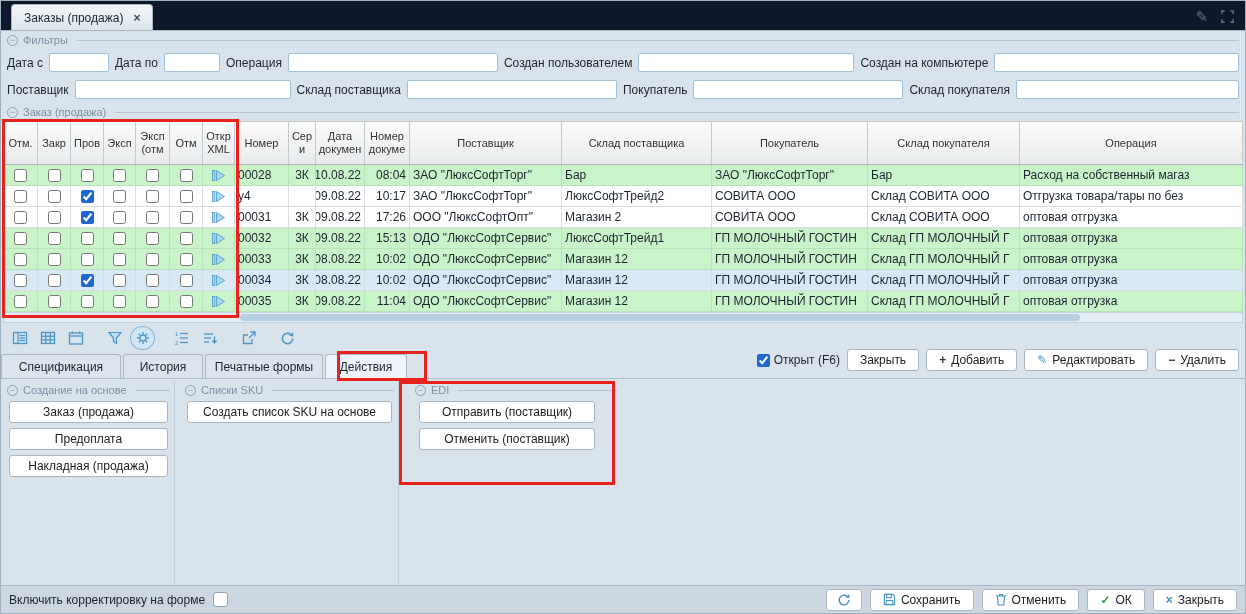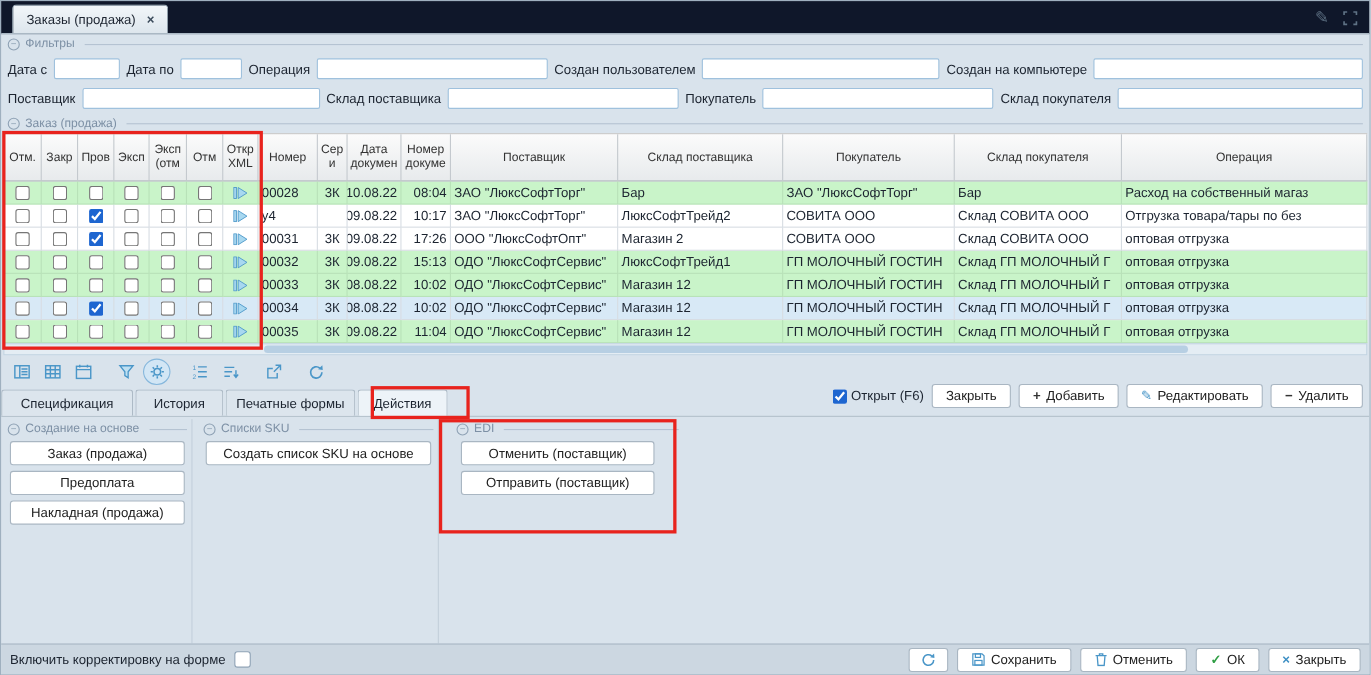--- a/index.html
+++ b/index.html
@@ -564,22 +564,22 @@
         <span class="line"></span>
       </div>
       <button class="btn gbtn">Создать список SKU на основе</button>
     </div>
     <div class="group g3">
       <div class="section-hdr">
         <span class="collapse-icon">−</span>
         <span>EDI</span>
         <span class="line"></span>
       </div>
+      <button class="btn gbtn">Отправить (поставщик)</button>
       <button class="btn gbtn">Отменить (поставщик)</button>
-      <button class="btn gbtn">Отправить (поставщик)</button>
     </div>
   </div>
 
   <div class="statusbar">
     <span>Включить корректировку на форме</span>
     <span class="cbx"></span>
     <div class="statusbar-right">
       <button class="btn icon-only">
         <svg width="14" height="14" viewBox="0 0 16 16" fill="none" stroke="#4a96c8" stroke-width="1.6">
           <path d="M13.5 8 a5.5 5.5 0 1 1 -2 -4.2"></path>

